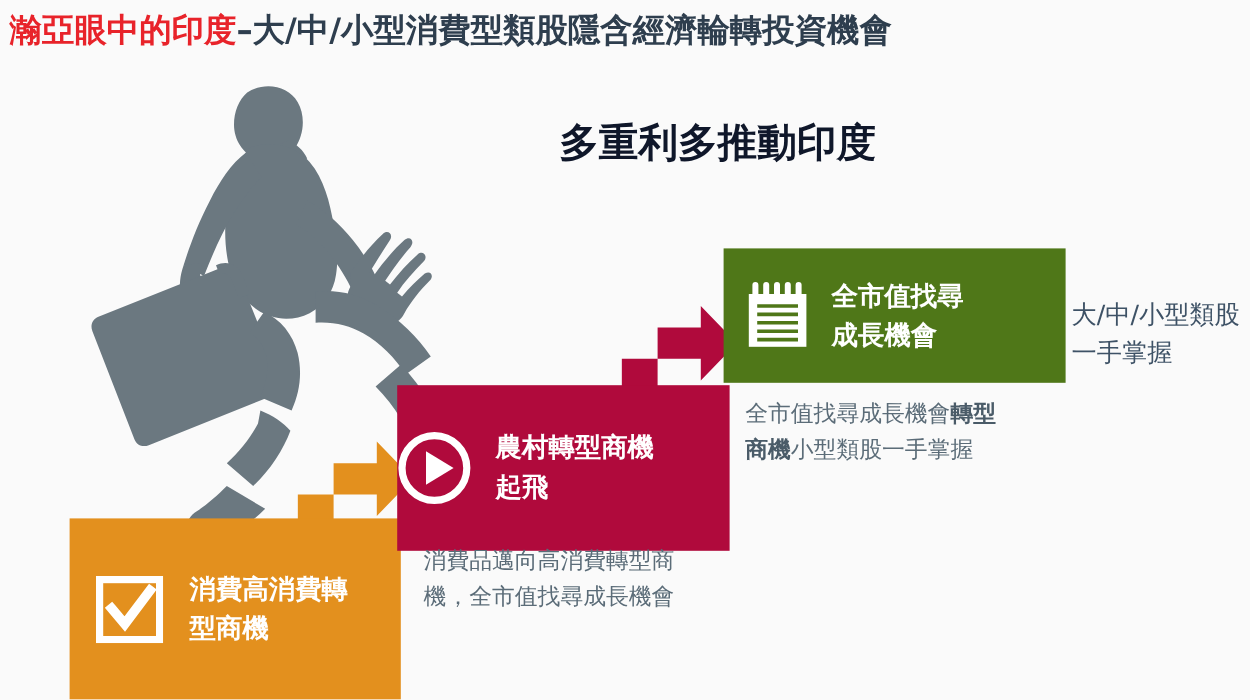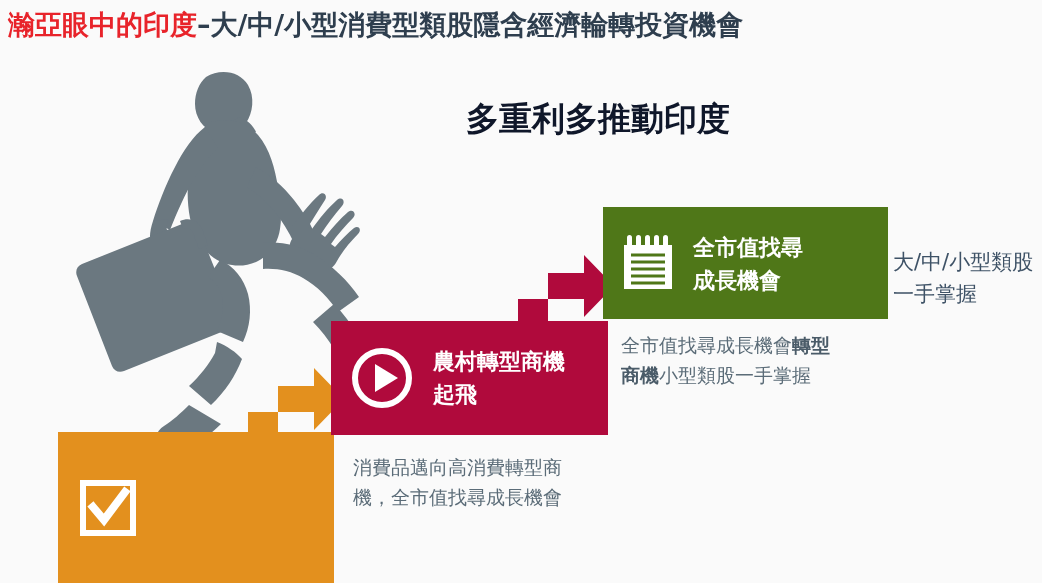--- a/index.html
+++ b/index.html
@@ -78,23 +78,22 @@
     background: #E3901E;
     padding-left: 22px;
   }
   #box-orange .step-icon { width: 56px; height: 56px; margin-right: 22px; }
   #box-orange .step-label { width: 140px; }
 
   #box-crimson {
     left: 331px;
     top: 321px;
     width: 277px;
-    height: 114px;
+    height: 138px;
     background: #B00A3C;
-    padding-left: 20px;
   }
   #box-crimson .step-icon { width: 62px; height: 62px; margin-right: 20px; }
   #box-crimson .step-label { width: 140px; }
 
   #box-green {
     left: 603px;
     top: 207px;
     width: 285px;
     height: 112px;
     background: #4F7718;
@@ -191,20 +190,21 @@
   </svg>
 </div>
 
 <div class="step-box" id="box-orange">
   <div class="step-icon">
     <svg viewBox="0 0 56 56" width="56" height="56" aria-hidden="true">
       <rect x="3" y="3" width="50" height="50" fill="none" stroke="#ffffff" stroke-width="6"></rect>
       <path d="M13 27 L24 40 L45 12" fill="none" stroke="#ffffff" stroke-width="8" stroke-linecap="square"></path>
     </svg>
   </div>
+  <div class="step-label">消費高消費轉型商機</div>
 </div>
 
 <div class="step-box" id="box-crimson">
   <div class="step-icon">
     <svg viewBox="0 0 62 62" width="62" height="62" aria-hidden="true">
       <circle cx="31" cy="31" r="27" fill="none" stroke="#ffffff" stroke-width="6"></circle>
       <path d="M24 17 L47 31 L24 45 Z" fill="#ffffff"></path>
     </svg>
   </div>
   <div class="step-label">農村轉型商機起飛</div>

